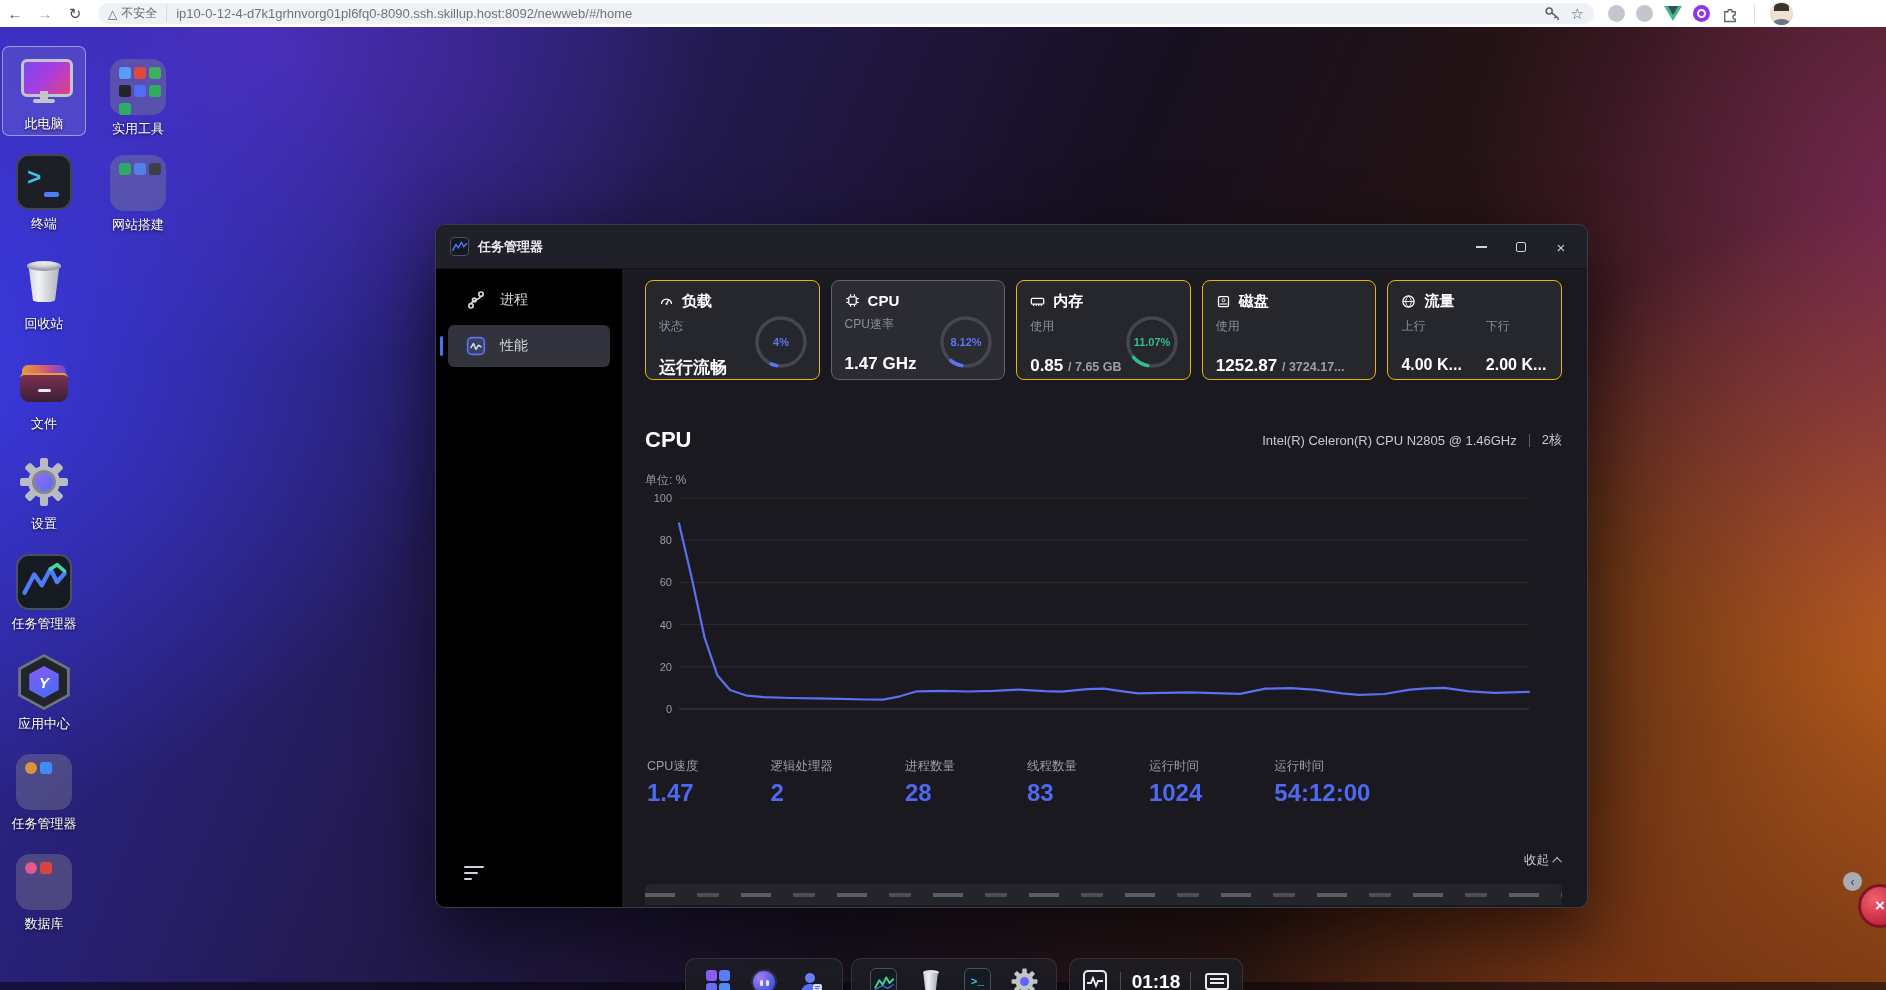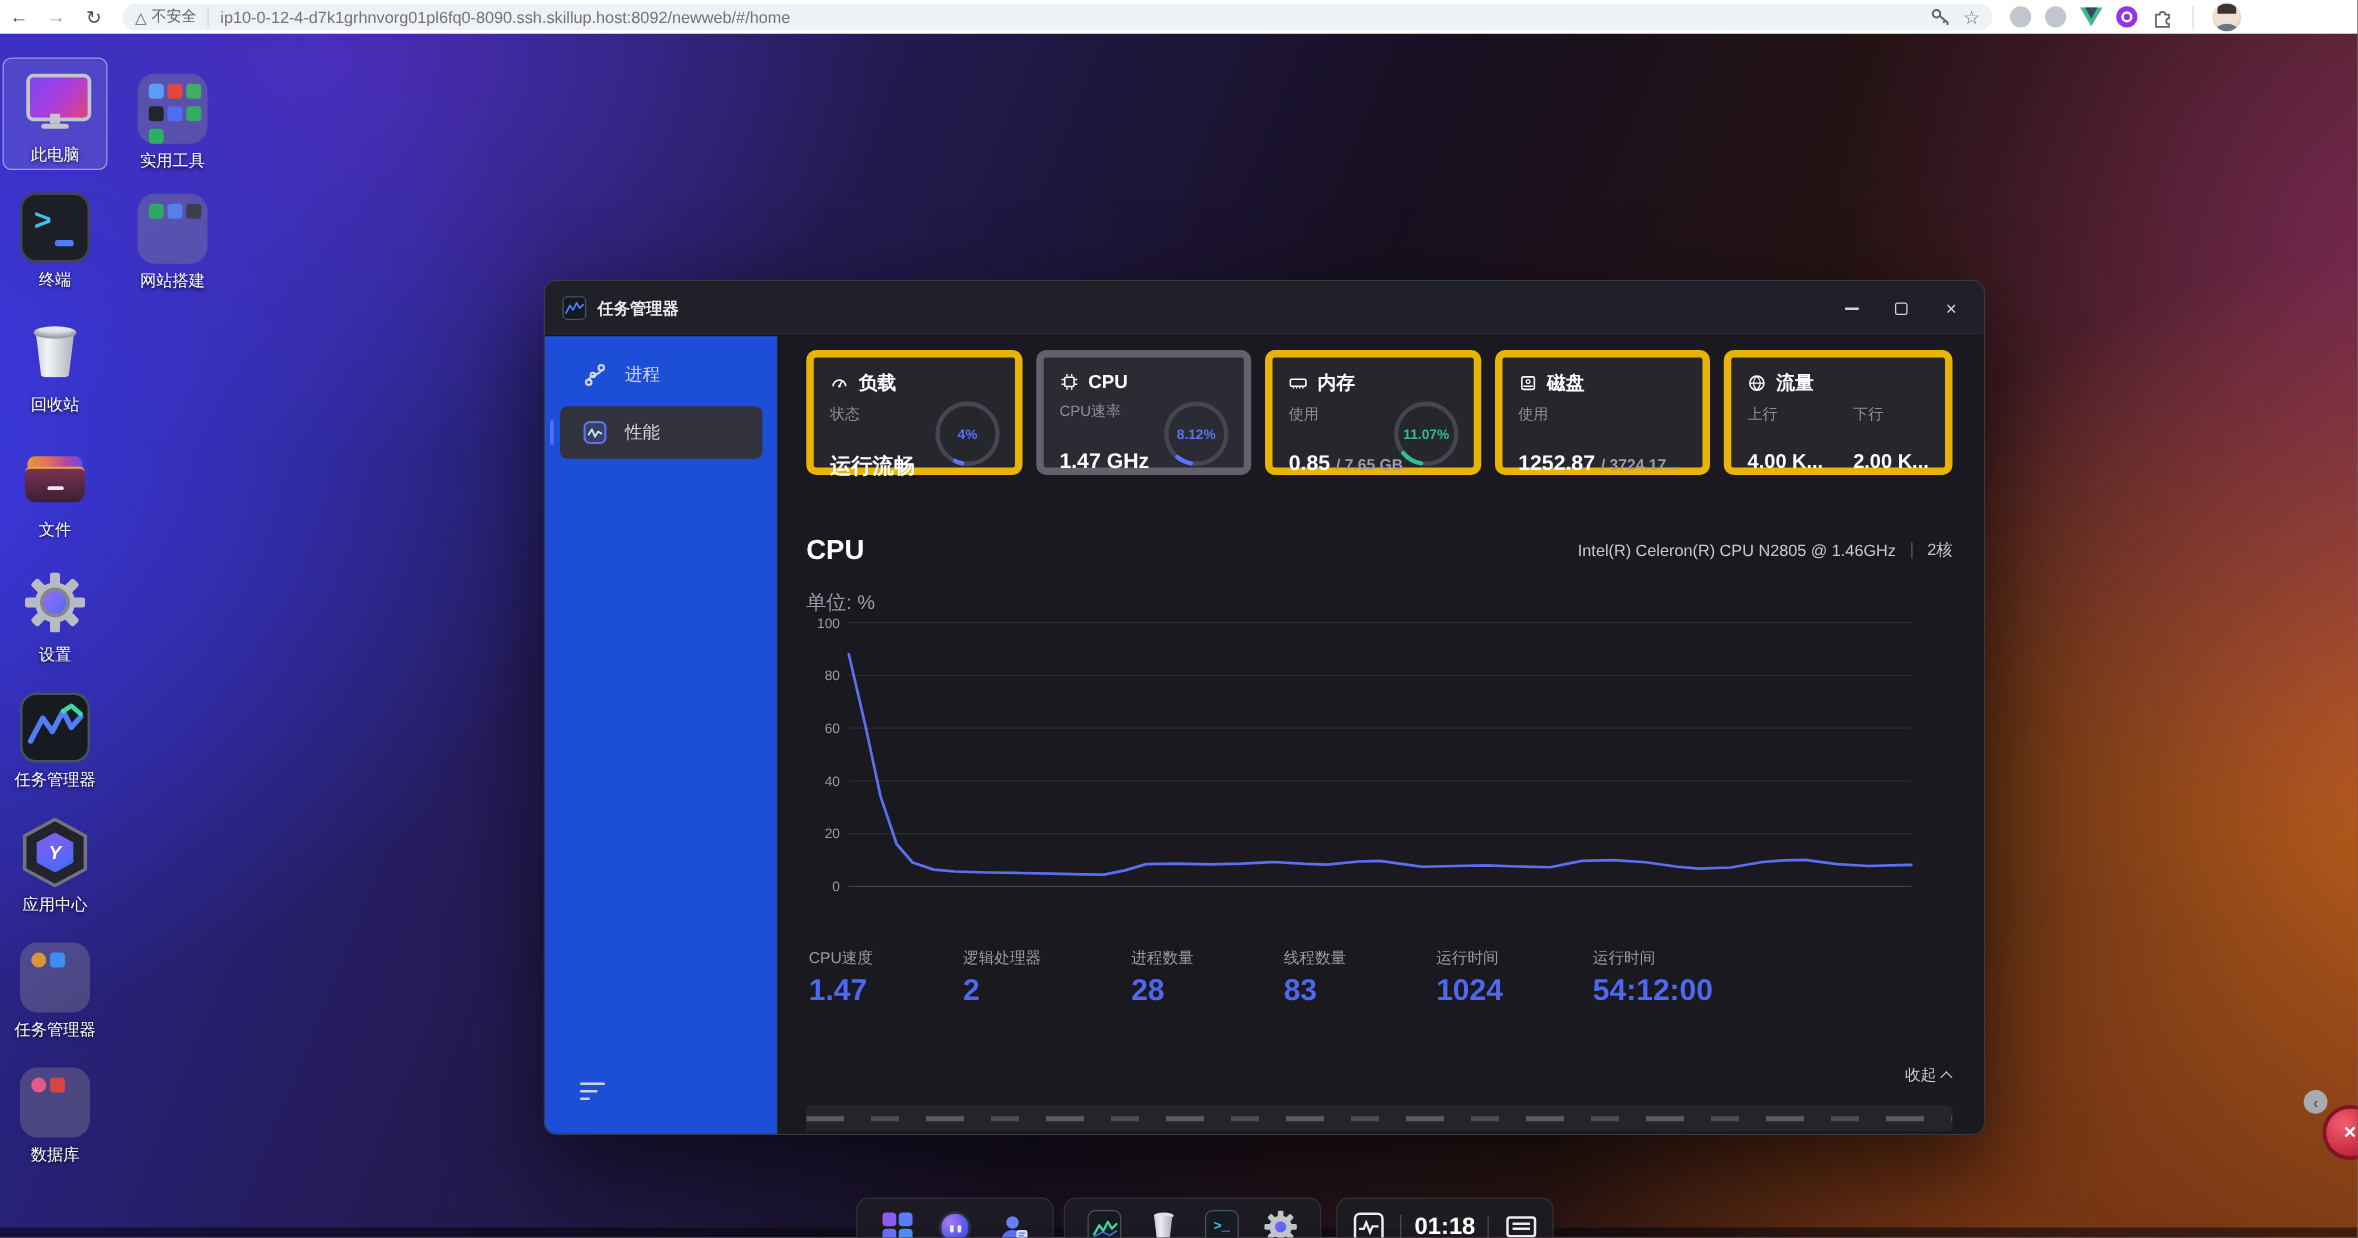--- a/index.html
+++ b/index.html
@@ -106,54 +106,54 @@
   .title-text { margin-left:9px; font-size:13px; font-weight:bold; color:#e9e9ee; }
   .win-btns { position:absolute; right:6px; top:0; height:44px; display:flex; }
   .wbtn { width:40px; height:44px; display:flex; align-items:center; justify-content:center;
     color:#d2d3da; cursor:pointer; }
   .glyph-min { width:11px; height:1.5px; background:#d2d3da; }
   .glyph-max { width:10px; height:10px; border:1.5px solid #d2d3da; border-radius:2px; }
   .glyph-close { font-size:15px; line-height:1; }
   .win-body { display:flex; height:639px; }
 
   
-  .sidebar { position:relative; width:186px; background:#1d4ed8; padding-top:6px; flex:none; }
+  .sidebar { position:relative; width:186px; background:#000000; padding-top:6px; flex:none; }
   .side-item { position:relative; margin:4px 12px; height:42px; border-radius:6px;
     display:flex; align-items:center; gap:14px; padding-left:18px; color:#d6d7de;
     font-size:14px; cursor:pointer; }
   .side-item.active { background:#32323c; }
   .side-bar-accent { position:absolute; left:-8px; top:11px; width:3px; height:20px;
     border-radius:2px; background:#4f6df5; }
   .proc-ico { width:20px; height:20px; }
   .side-filter { position:absolute; left:28px; bottom:26px; width:22px; height:16px; cursor:pointer; }
   .side-filter i { display:block; height:2px; background:#cfd0d8; border-radius:1px; margin-bottom:4px; }
   .side-filter i:nth-child(1){ width:20px; } .side-filter i:nth-child(2){ width:14px; }
   .side-filter i:nth-child(3){ width:8px; }
 
   
   .main { position:relative; flex:1; background:#19191f; }
   .cards-row { position:absolute; top:11px; left:23px; right:25px; height:100px; display:flex; gap:11px; }
-  .card { position:relative; flex:1; background:#26262d; border:6px solid #eab308;
+  .card { position:relative; flex:1; background:#26262d; border:1px solid #eab308;
     border-radius:8px; padding:11px 13px; cursor:pointer; }
   .card.active { background:#2b2b33; border-color:#62626e; }
   .card-title { display:flex; align-items:center; gap:8px; font-size:15px; font-weight:bold; color:#ffffff; }
   .card-title svg { flex:none; }
   .card-label { margin-top:7px; font-size:12px; color:#8d8e9a; }
   .card-value { margin-top:21px; font-size:17px; font-weight:bold; color:#ffffff; white-space:nowrap; }
   .card-suffix { font-size:12.5px; color:#9d9ea9; }
   .gauge { position:absolute; right:10px; top:33px; width:56px; height:56px; }
   .traffic-cols { display:flex; gap:24px; margin-top:7px; }
   .tcol .card-label { margin-top:0; }
   .tcol .card-value { font-size:16px; }
 
   .cpu-head { position:absolute; top:158px; left:23px; right:25px; display:flex; align-items:center; }
   .cpu-title { font-size:22px; font-weight:bold; color:#ffffff; }
   .cpu-meta { margin-left:auto; display:flex; align-items:center; font-size:13px; color:#c8c9d1; }
   .meta-div { width:1px; height:13px; background:#5c5d68; margin:0 12px; }
-  .unit-label { position:absolute; top:203px; left:23px; font-size:16px; color:#9a9ba6; }
+  .unit-label { position:absolute; top:203px; left:23px; font-size:12px; color:#9a9ba6; }
   .chart-wrap { position:absolute; top:219px; left:23px; width:919px; height:240px; }
 
   .stats-row { position:absolute; top:489px; left:25px; display:flex; gap:72px; }
   .stat .s-label { font-size:12.5px; color:#9a9ba6; }
   .stat .s-value { margin-top:4px; font-size:24px; font-weight:bold; color:#4f68f0; }
 
   .collapse-link { position:absolute; top:583px; right:25px; display:flex; align-items:center; gap:6px;
     font-size:12.5px; color:#c8c9d1; cursor:pointer; }
   .chev-up { width:7px; height:7px; border-left:1.5px solid #c8c9d1; border-top:1.5px solid #c8c9d1;
     transform:rotate(45deg) translateY(2px); }

